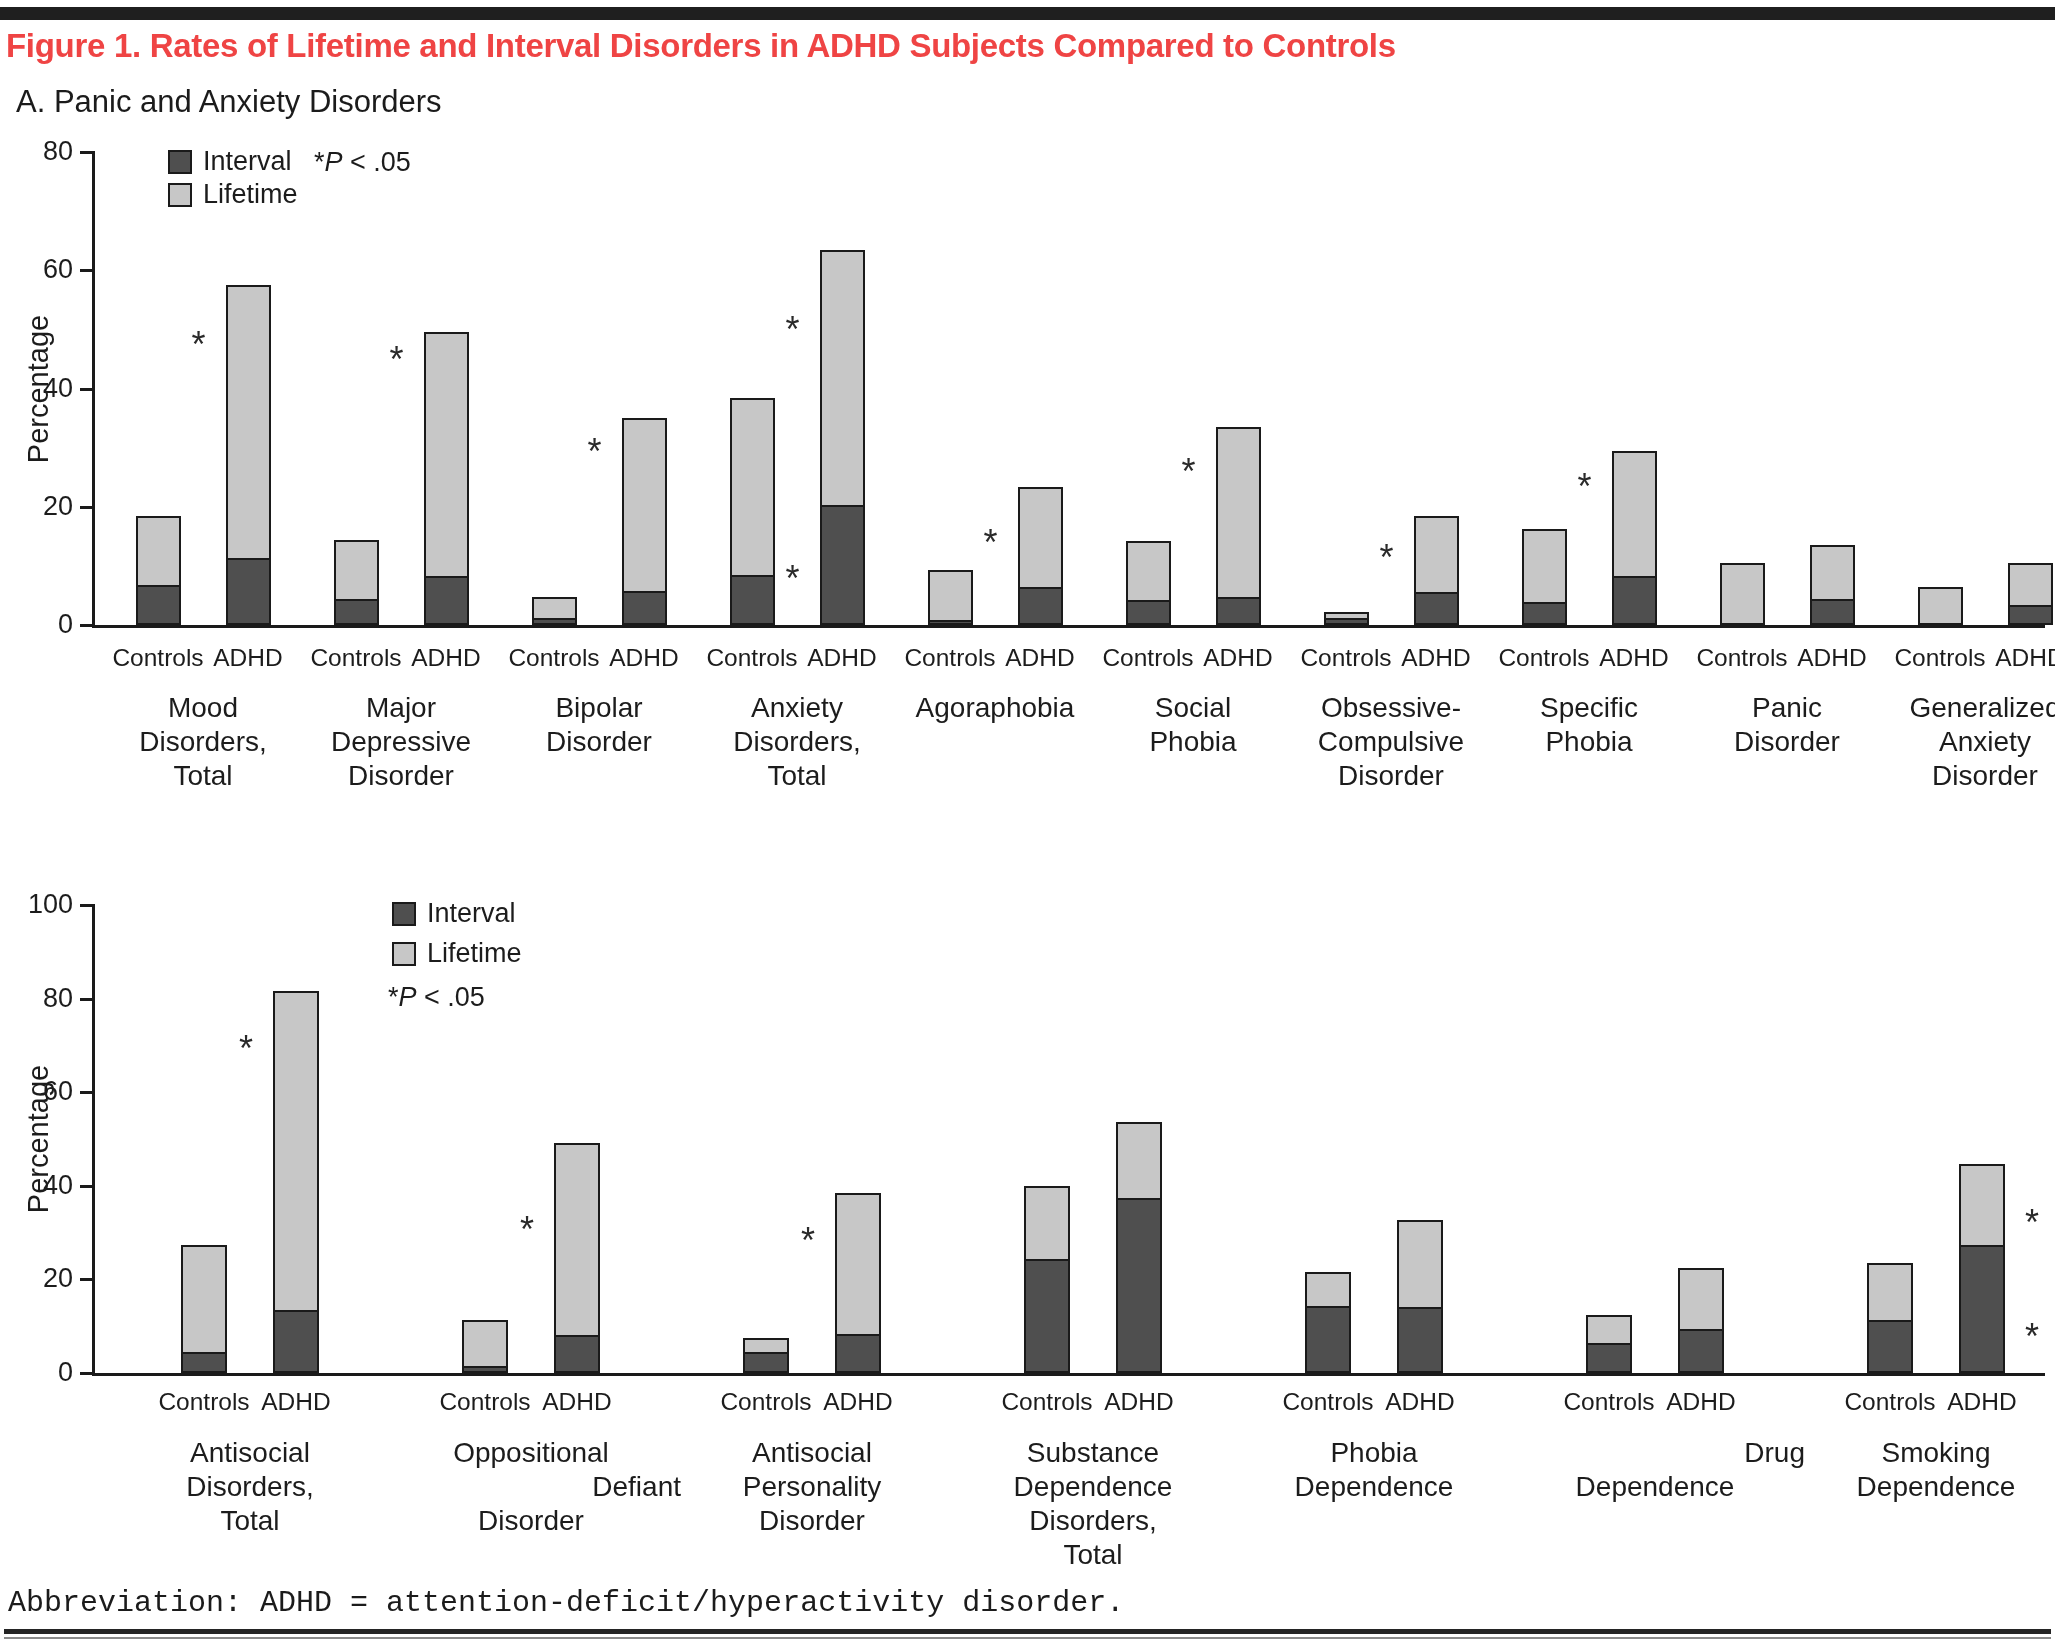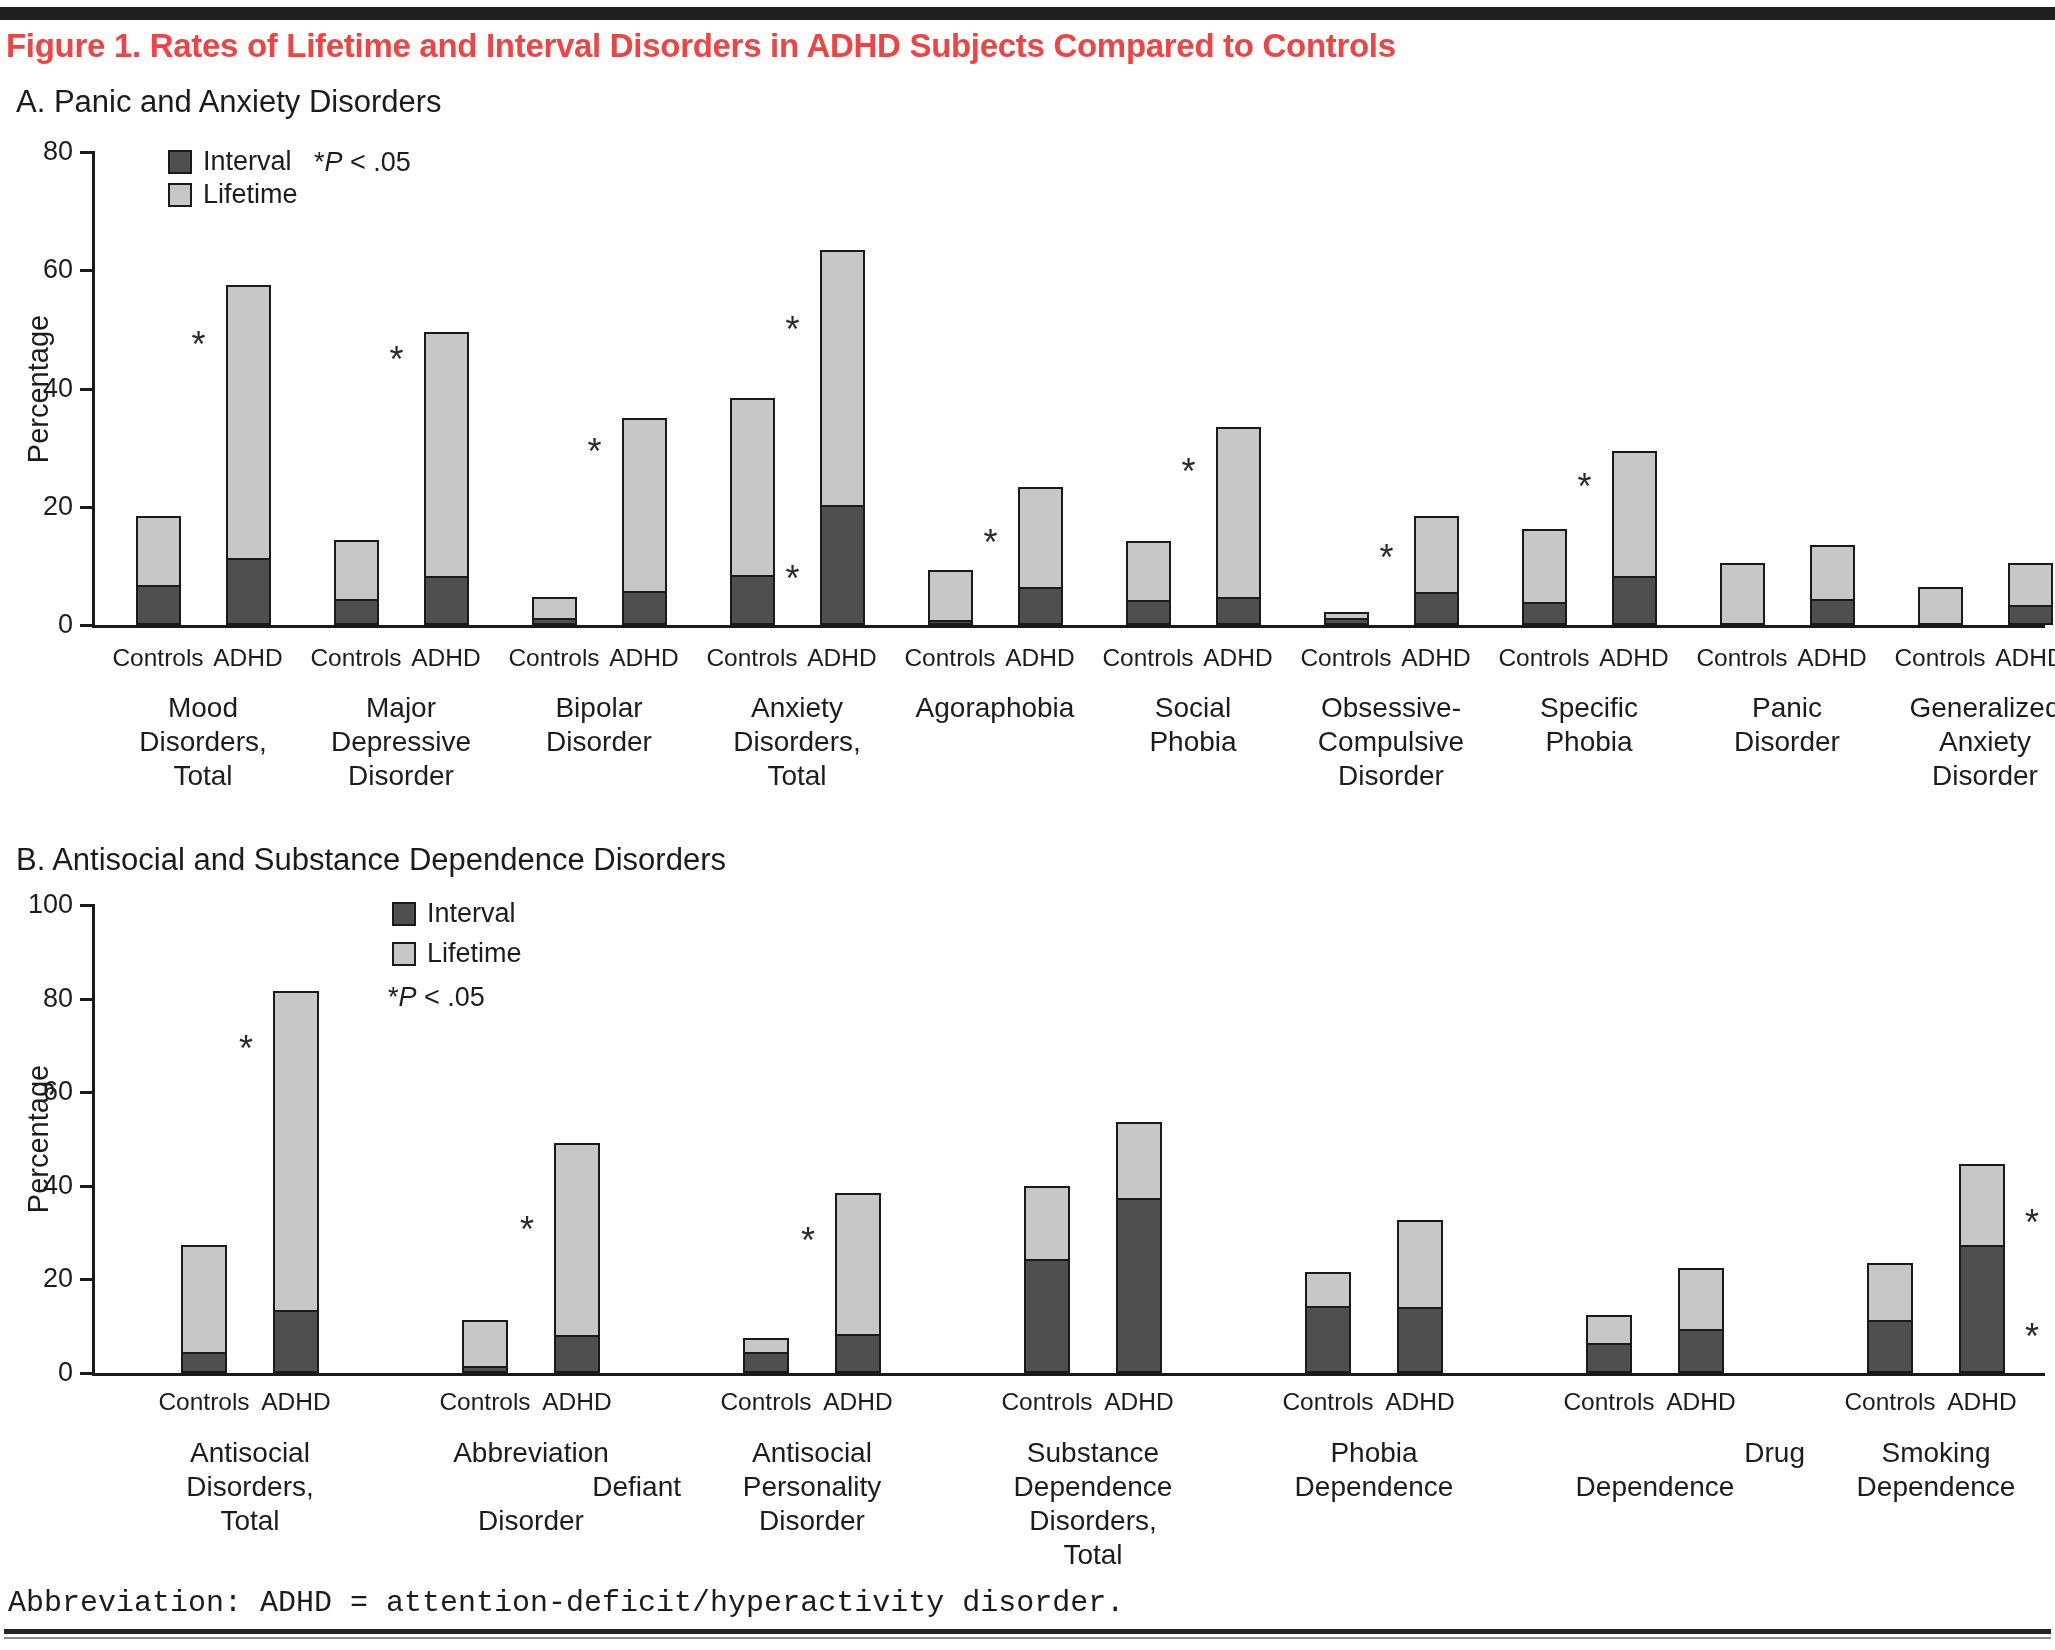--- a/index.html
+++ b/index.html
@@ -15,21 +15,20 @@
   .botrule{position:absolute;left:4px;top:1629px;width:2047px;height:3px;border-top:5px solid #242424;border-bottom:2px solid #8a8a8a;background:#ffffff;}
   i.pnote-p{font-style:italic;}
 </style>
 </head>
 <body>
 
 <div id="fig">
   <div class="topbar"></div>
   <div class="title">Figure 1. Rates of Lifetime and Interval Disorders in ADHD Subjects Compared to Controls</div>
   <div class="heading hA">A. Panic and Anxiety Disorders</div>
-  <div class="heading hB">B. Antisocial and Substance Dependence Disorders</div>
   <div class="footer">Abbreviation: ADHD = attention-deficit/hyperactivity disorder.</div>
   <div class="botrule"></div>
 <div style="position: absolute; left: 92px; top: 151px; width: 3px; height: 477px; background: rgb(26, 26, 26);"></div>
     <div style="position: absolute; left: 92px; top: 625px; width: 1953px; height: 3px; background: rgb(26, 26, 26);"></div>
     <div style="position: absolute; left: 80px; top: 624px; width: 12px; height: 3px; background: rgb(26, 26, 26);"></div>
     <div style="position: absolute; left: -7px; top: 609px; width: 80px; text-align: right; font-size: 27px; color: rgb(28, 28, 28);">0</div>
     <div style="position: absolute; left: 80px; top: 505.75px; width: 12px; height: 3px; background: rgb(26, 26, 26);"></div>
     <div style="position: absolute; left: -7px; top: 490.75px; width: 80px; text-align: right; font-size: 27px; color: rgb(28, 28, 28);">20</div>
     <div style="position: absolute; left: 80px; top: 387.5px; width: 12px; height: 3px; background: rgb(26, 26, 26);"></div>
     <div style="position: absolute; left: -7px; top: 372.5px; width: 80px; text-align: right; font-size: 27px; color: rgb(28, 28, 28);">40</div>
@@ -185,21 +184,21 @@
     <div style="position: absolute; left: 100px; top: 1505px; width: 300px; text-align: center; font-size: 28px; color: rgb(28, 28, 28);">Total</div>
     <div style="position: absolute; left: 230px; top: 1031.4px; width: 32px; text-align: center; font-size: 36px; line-height: 36px; color: rgb(42, 42, 42);">*</div>
     <div style="position: absolute; left: 462px; top: 1320.12px; width: 46px; height: 52.884px; background: rgb(199, 199, 199); border: 2.5px solid rgb(26, 26, 26); box-sizing: border-box;">
       <div style="position: absolute; left: 0px; right: 0px; bottom: 0px; height: 4.52px; background: rgb(79, 79, 79); border-top: 2.5px solid rgb(26, 26, 26); box-sizing: border-box;"></div>
     </div>
     <div style="position: absolute; left: 554px; top: 1142.74px; width: 46px; height: 230.256px; background: rgb(199, 199, 199); border: 2.5px solid rgb(26, 26, 26); box-sizing: border-box;">
       <div style="position: absolute; left: 0px; right: 0px; bottom: 0px; height: 36.344px; background: rgb(79, 79, 79); border-top: 2.5px solid rgb(26, 26, 26); box-sizing: border-box;"></div>
     </div>
     <div style="position: absolute; left: 405px; top: 1388px; width: 160px; text-align: center; font-size: 24.5px; color: rgb(28, 28, 28);">Controls</div>
     <div style="position: absolute; left: 497px; top: 1388px; width: 160px; text-align: center; font-size: 24.5px; color: rgb(28, 28, 28);">ADHD</div>
-    <div style="position: absolute; left: 381px; top: 1437px; width: 300px; text-align: center; font-size: 28px; color: rgb(28, 28, 28);">Abbreviation</div>
+    <div style="position: absolute; left: 381px; top: 1437px; width: 300px; text-align: center; font-size: 28px; color: rgb(28, 28, 28);">Oppositional</div>
     <div style="position: absolute; left: 381px; top: 1471px; width: 300px; text-align: right; font-size: 28px; color: rgb(28, 28, 28);">Defiant</div>
     <div style="position: absolute; left: 381px; top: 1505px; width: 300px; text-align: center; font-size: 28px; color: rgb(28, 28, 28);">Disorder</div>
     <div style="position: absolute; left: 511px; top: 1211.58px; width: 32px; text-align: center; font-size: 36px; line-height: 36px; color: rgb(42, 42, 42);">*</div>
     <div style="position: absolute; left: 743px; top: 1337.9px; width: 46px; height: 35.1px; background: rgb(199, 199, 199); border: 2.5px solid rgb(26, 26, 26); box-sizing: border-box;">
       <div style="position: absolute; left: 0px; right: 0px; bottom: 0px; height: 18.56px; background: rgb(79, 79, 79); border-top: 2.5px solid rgb(26, 26, 26); box-sizing: border-box;"></div>
     </div>
     <div style="position: absolute; left: 835px; top: 1192.82px; width: 46px; height: 180.18px; background: rgb(199, 199, 199); border: 2.5px solid rgb(26, 26, 26); box-sizing: border-box;">
       <div style="position: absolute; left: 0px; right: 0px; bottom: 0px; height: 37.28px; background: rgb(79, 79, 79); border-top: 2.5px solid rgb(26, 26, 26); box-sizing: border-box;"></div>
     </div>
     <div style="position: absolute; left: 686px; top: 1388px; width: 160px; text-align: center; font-size: 24.5px; color: rgb(28, 28, 28);">Controls</div>

